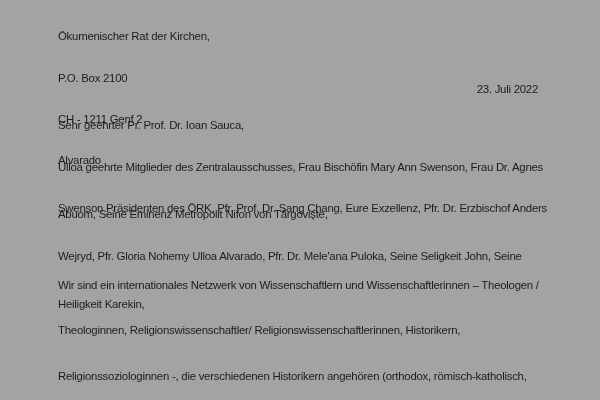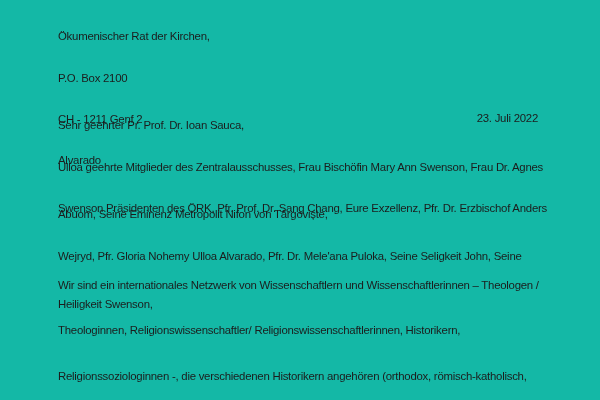--- a/index.html
+++ b/index.html
@@ -4,42 +4,41 @@
 <style>
   html, body {
     margin: 0;
     padding: 0;
     background: #ffffff;
   }
   .page {
     position: relative;
     width: 600px;
     height: 400px;
-    background: #14b8a6;
+    background: #a3a3a3;
     overflow: hidden;
     font-family: "Liberation Sans", sans-serif;
     color: #1c1c1c;
     font-size: 11.4px;
     letter-spacing: -0.25px;
   }
   .block {
     position: absolute;
     left: 58px;
     white-space: pre;
   }
   .address-block {
     top: 3px;
     line-height: 13.7px;
   }
   .date-line {
     top: 82px;
     width: 480px;
     text-align: right;
     line-height: 15px;
-    margin-top: 29px;
   }
   .salutation-1 {
     top: 90px;
     line-height: 15px;
     margin-top: 28px;
   }
   .salutation-2 {
     top: 129px;
     line-height: 15.5px;
   }
@@ -70,21 +69,21 @@
   <div class="block salutation-1">Sehr geehrter Pr. Prof. Dr. Ioan Sauca,</div>
 
   <div class="block salutation-2">
     <div class="line">Ulloa geehrte Mitglieder des Zentralausschusses, Frau Bischöfin Mary Ann Swenson, Frau Dr. Agnes</div>
     <div class="line">Abuom, Seine Eminenz Metropolit Nifon von Târgoviște,</div>
   </div>
 
   <div class="block salutation-3">
     <div class="line">Swenson Präsidenten des ÖRK, Pfr. Prof. Dr. Sang Chang, Eure Exzellenz, Pfr. Dr. Erzbischof Anders</div>
     <div class="line">Wejryd, Pfr. Gloria Nohemy Ulloa Alvarado, Pfr. Dr. Mele'ana Puloka, Seine Seligkeit John, Seine</div>
-    <div class="line">Heiligkeit Swenson,</div>
+    <div class="line">Heiligkeit Karekin,</div>
   </div>
 
   <div class="block body-paragraph">
     <div class="line">Wir sind ein internationales Netzwerk von Wissenschaftlern und Wissenschaftlerinnen – Theologen /</div>
     <div class="line">Theologinnen, Religionswissenschaftler/ Religionswissenschaftlerinnen, Historikern,</div>
     <div class="line">Religionssoziologinnen -, die verschiedenen Historikern angehören (orthodox, römisch-katholisch,</div>
     
     
     
     

